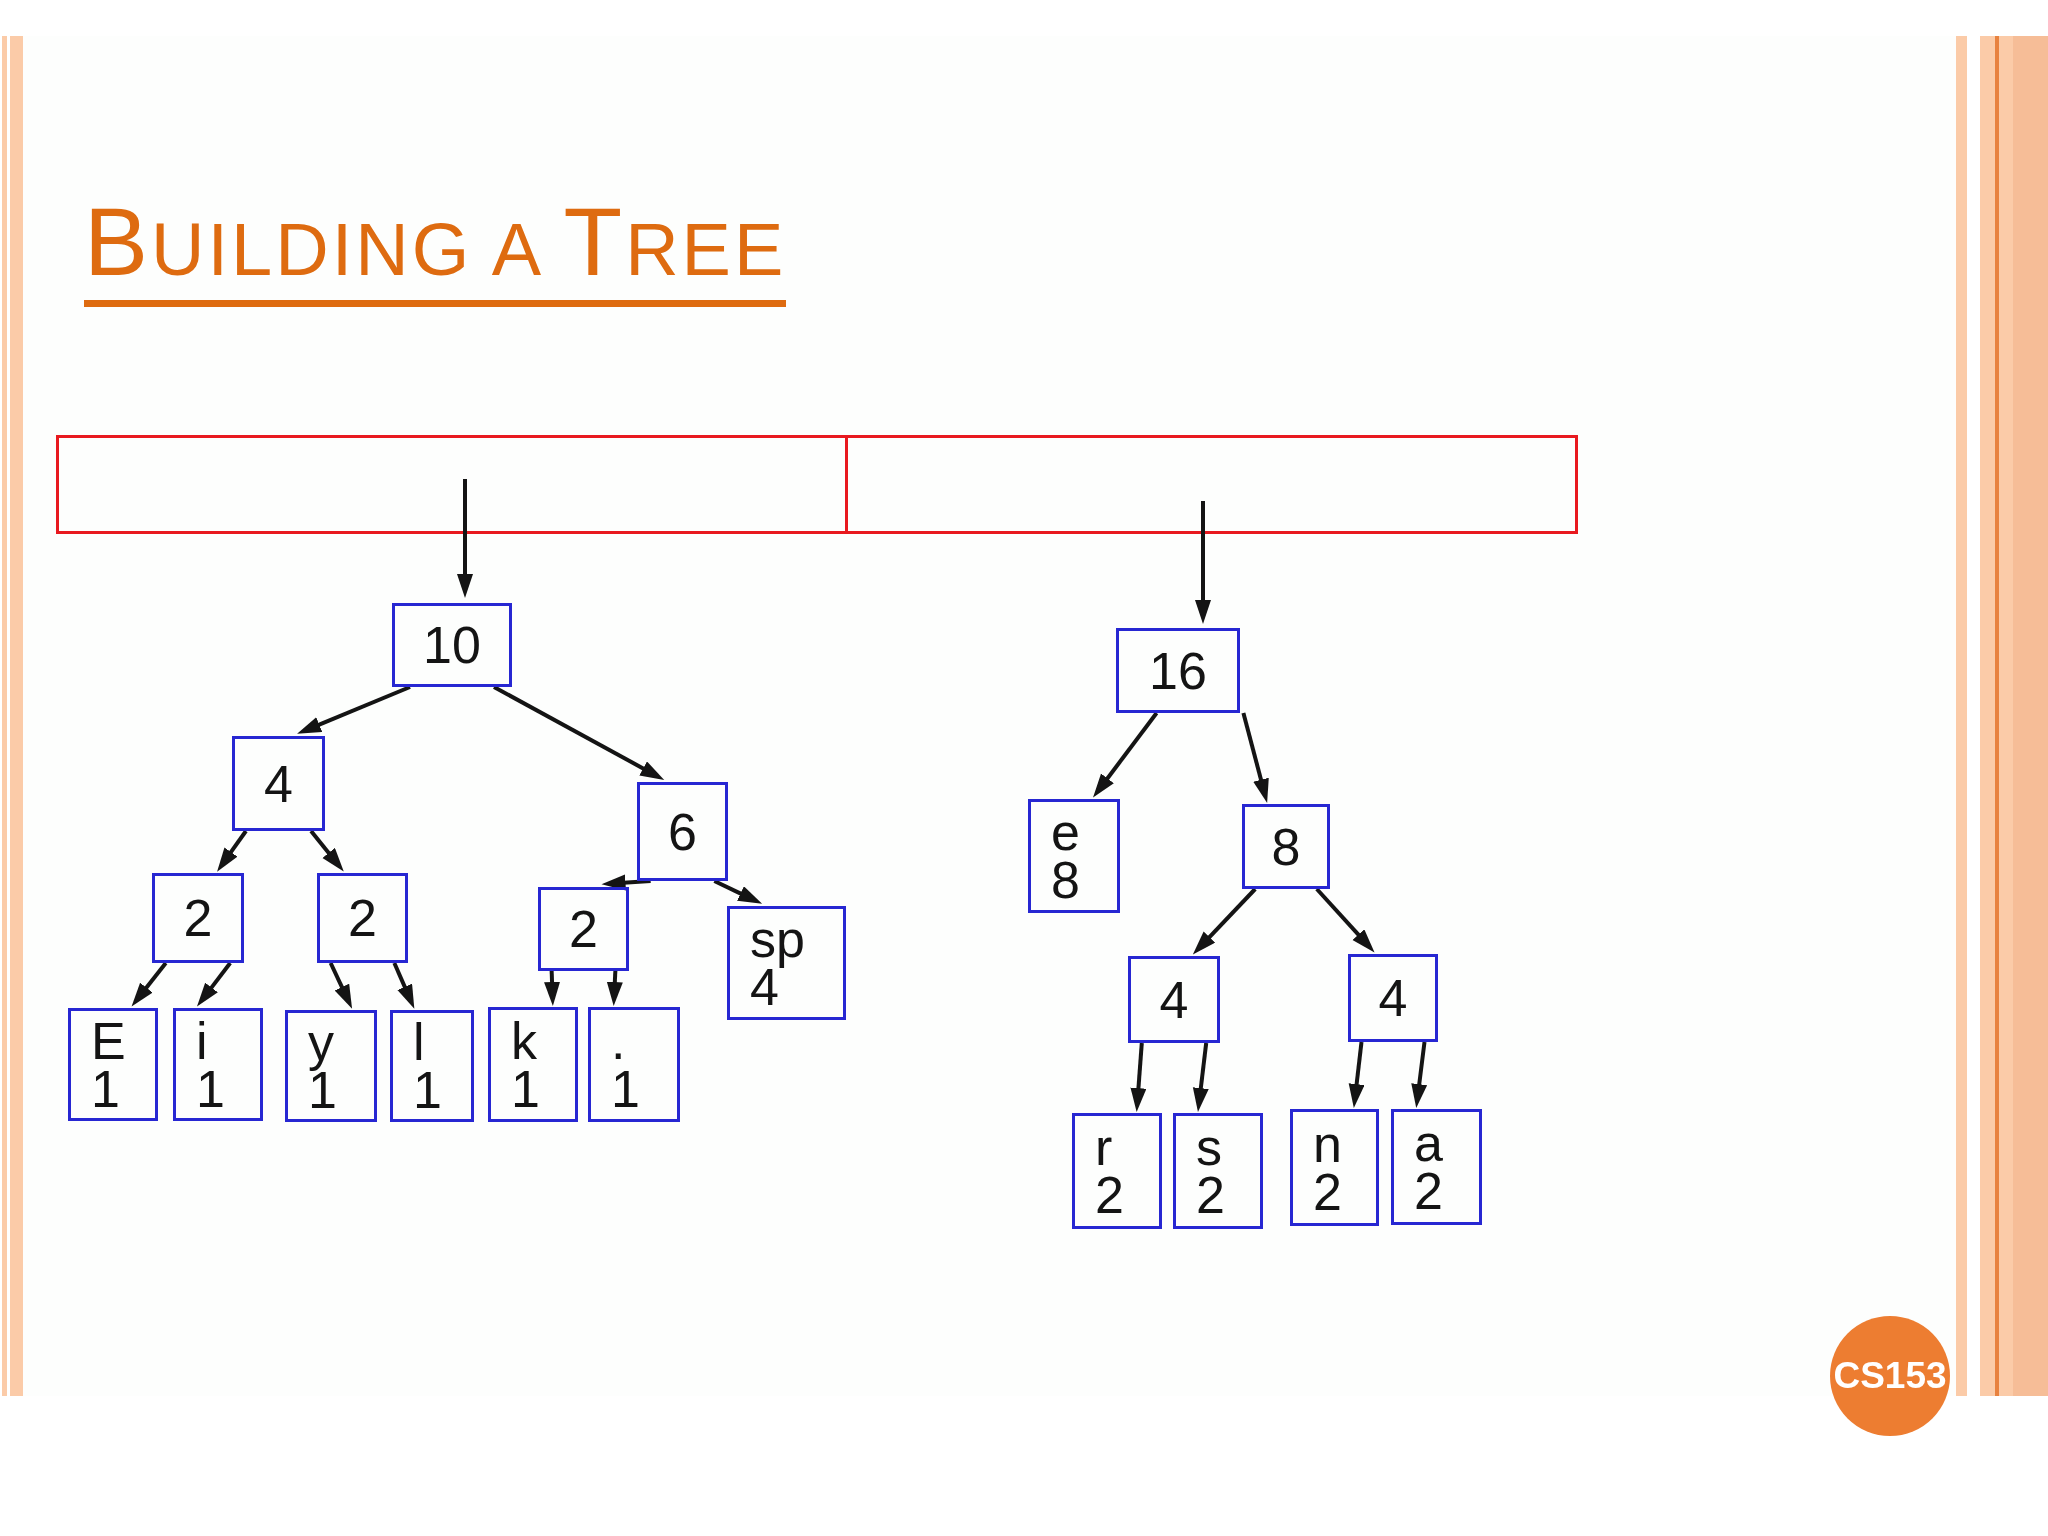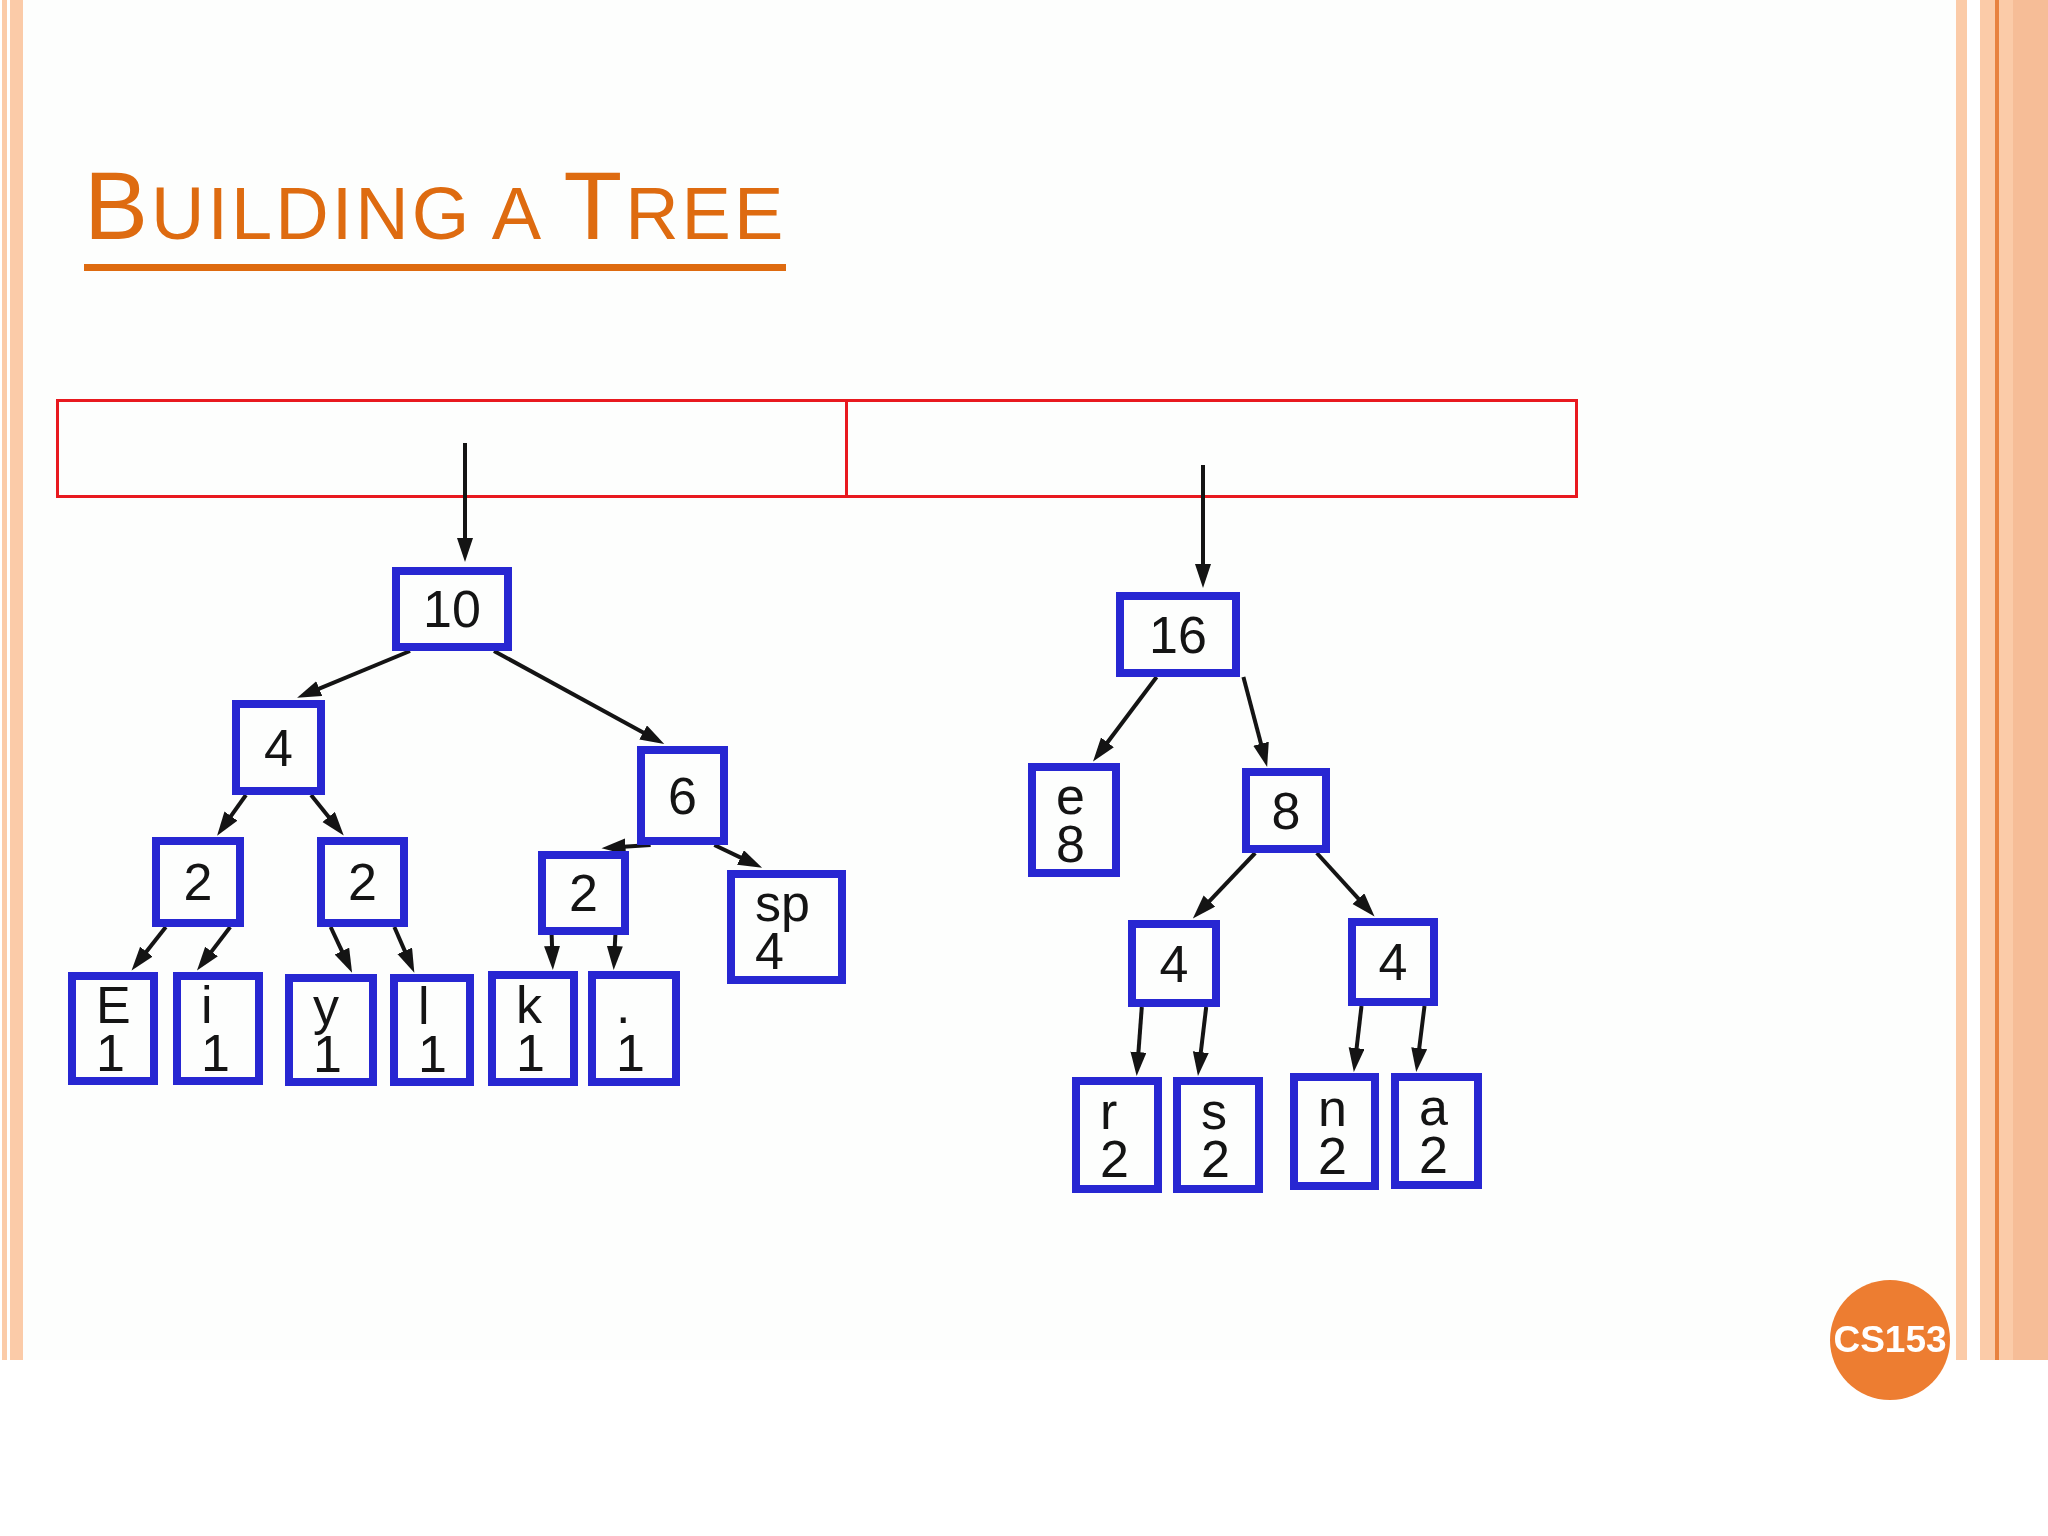--- a/index.html
+++ b/index.html
@@ -5,20 +5,21 @@
   html,body{margin:0;padding:0;}
   body{
     width:2048px;height:1536px;
     font-family:"Liberation Sans", sans-serif;
     background:#ffffff;
     overflow:hidden;
   }
   .slide{
     position:relative;width:2048px;height:1360px;
     background:#FDFEFD;
+    margin-top:36px;
   }
   
   .edge-left{
     position:absolute;left:0;top:0;bottom:0;width:26px;
     background:linear-gradient(to right,
       #ffffff 0px,#ffffff 2px,
       #FBCBA8 2px,#FBCBA8 7px,
       #ffffff 7px,#ffffff 10px,
       #FBCBA8 10px,#FBCBA8 23px,
       #FDFEFD 23px);
@@ -48,21 +49,21 @@
     position:absolute;left:56px;top:399px;width:1522px;height:99px;
     border:3px solid #E8191F;box-sizing:border-box;background:transparent;
   }
   .freq-table .divider{
     position:absolute;left:786px;top:0;bottom:0;width:3px;background:#E8191F;
   }
   
   .edges-svg{position:absolute;left:0;top:0;width:2048px;height:1536px;pointer-events:none;}
   .node{
     position:absolute;box-sizing:border-box;
-    border:8px solid #0c4a6e;background:transparent;
+    border:3px solid #0c4a6e;background:transparent;
     color:#141414;font-size:52px;
     display:flex;
   }
   .node.internal{align-items:center;justify-content:center;}
   .node.leaf{flex-direction:column;justify-content:center;padding-left:20px;line-height:48px;}
   .node.leaf.wide{}
   .node .line{display:block;}
   
   .badge{
     position:absolute;left:1830px;top:1280px;width:120px;height:120px;

